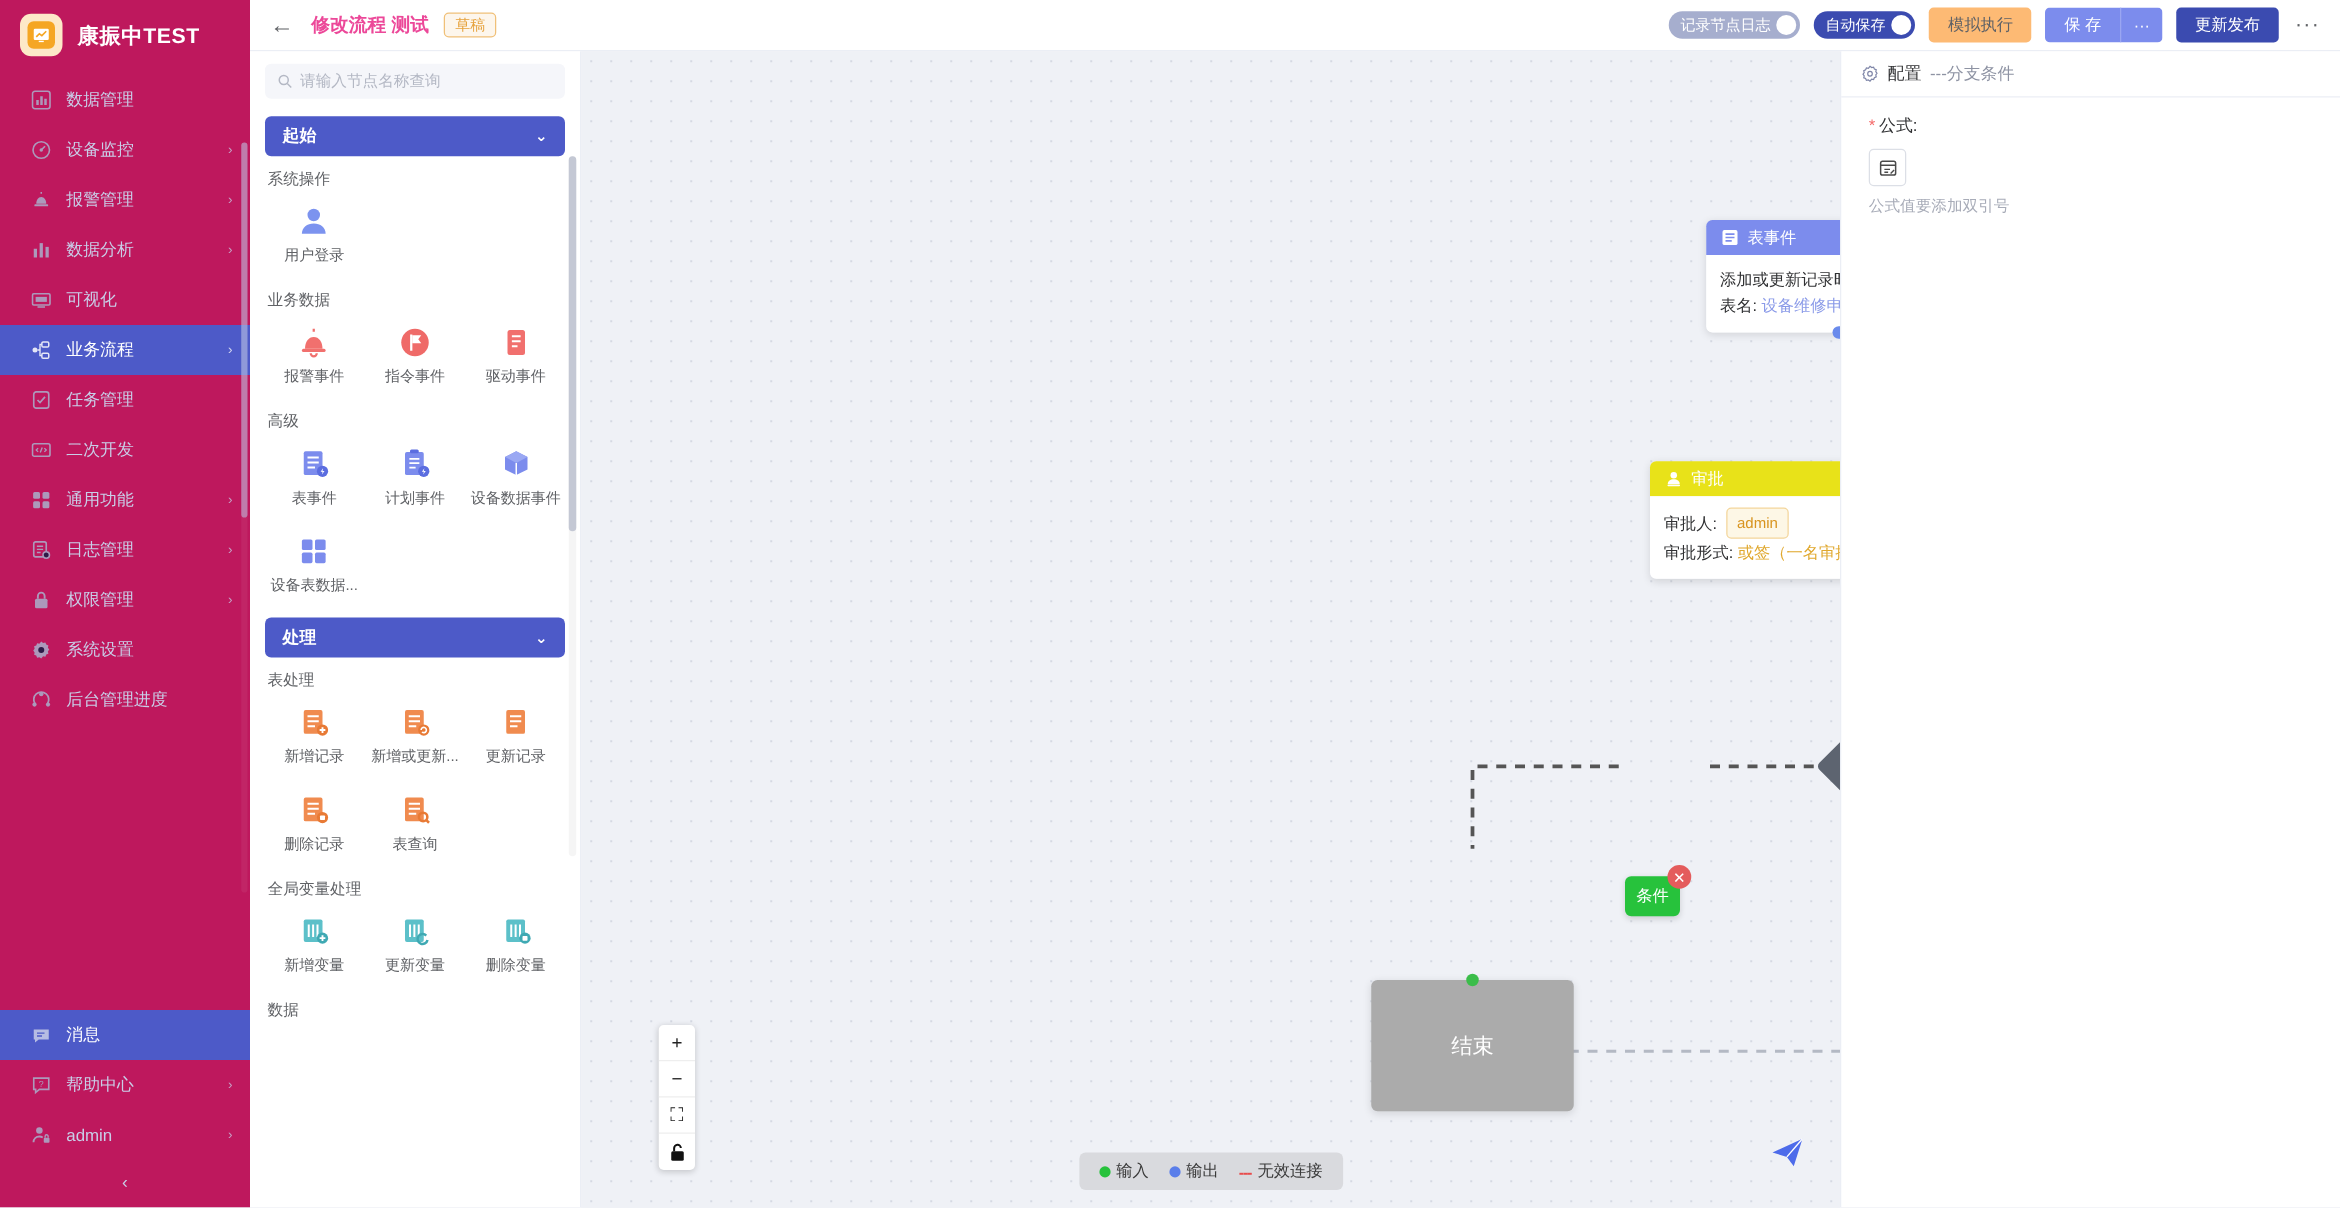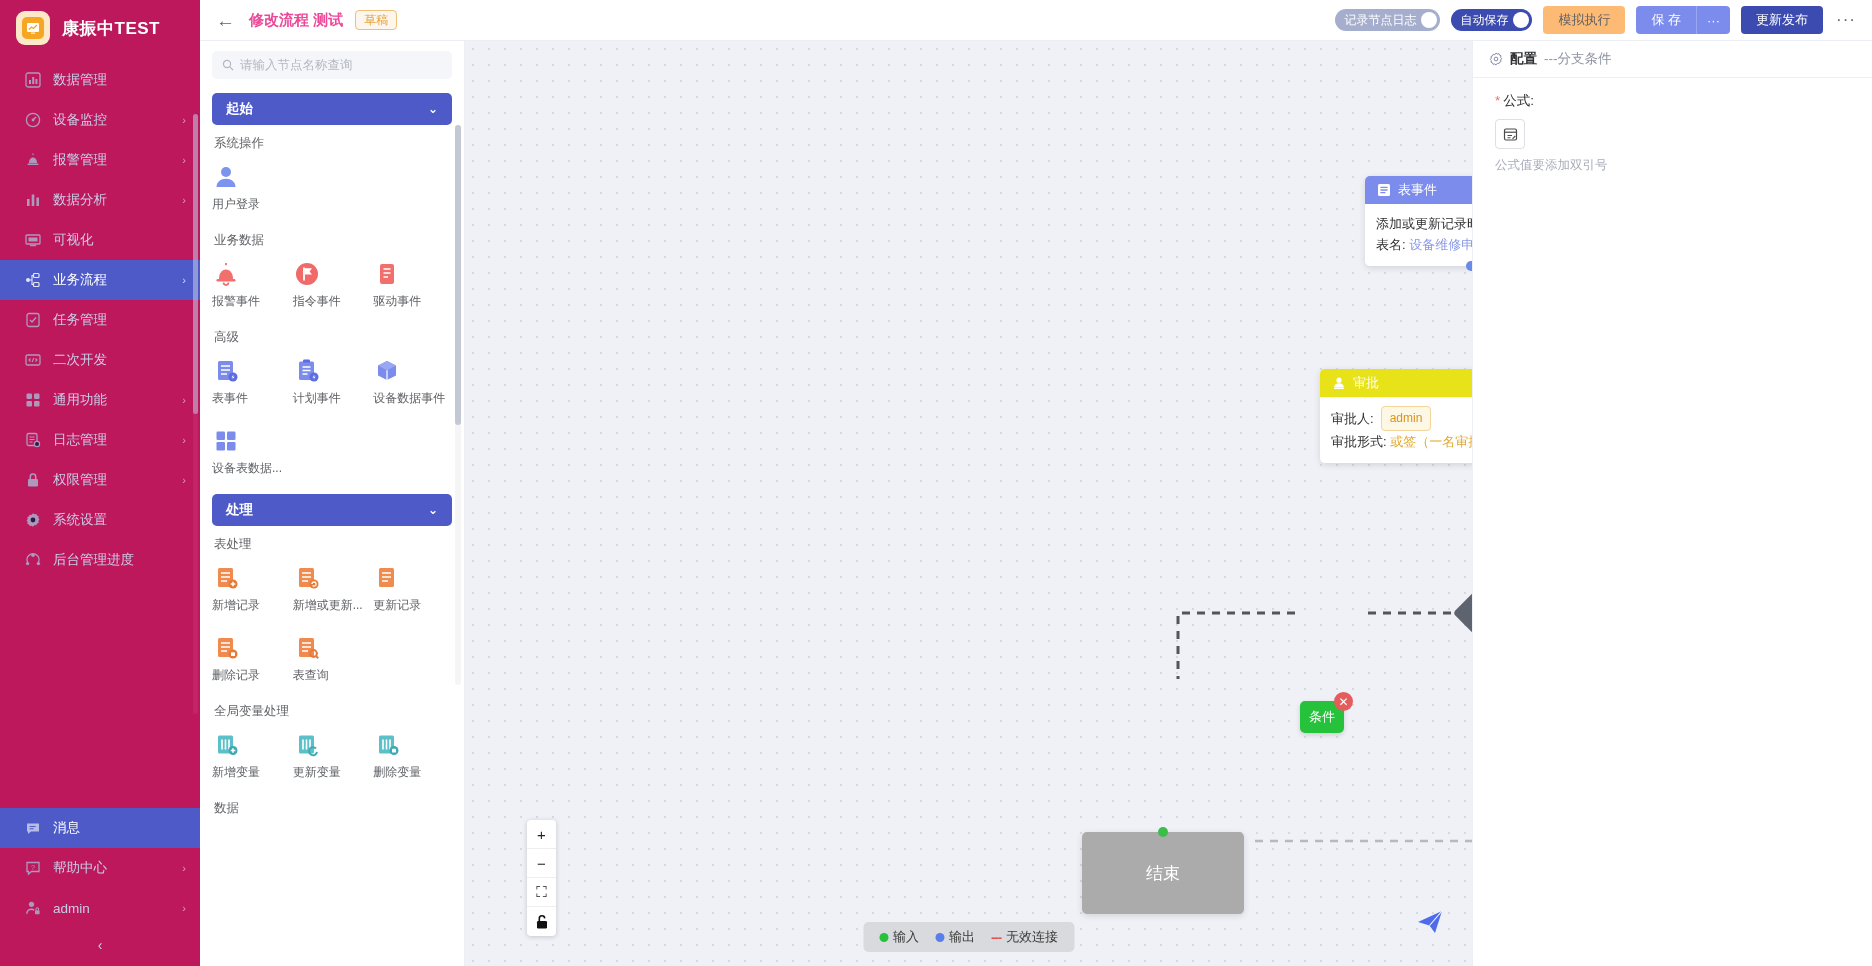--- a/index.html
+++ b/index.html
@@ -114,21 +114,21 @@
   .palette-scroll { flex: 1 1 auto; overflow: hidden; padding: 0 12px 10px 12px; position: relative;}
   .group-header {
     background: #4d5ac8; color: #fff; border-radius: 5px; height: 32px;
     display: flex; align-items: center; padding: 0 14px; font-size: 13.5px; font-weight: 600;
     margin: 8px 0 4px 0; cursor: pointer;
   }
   .group-header .chev { margin-left: auto; font-size: 12px; }
   .sub-label { font-size: 12.5px; color: #606266; margin: 10px 0 2px 2px; }
   .tile-grid { display: grid; grid-template-columns: repeat(3, 1fr); gap: 2px; }
   .tile {
-    height: 68px; display: flex; flex-direction: column; justify-content: center;
+    height: 68px; display: flex; flex-direction: column; align-items: center; justify-content: center;
     gap: 5px; border-radius: 4px; cursor: grab; background: #fff;
   }
   .tile .tile-label { font-size: 12px; color: #606266; white-space: nowrap; }
   .palette-sb-track { position: absolute; right: 3px; top: 40px; width: 6px; height: 560px; background: rgba(0,0,0,.04); border-radius: 3px;}
   .palette-sb-thumb { position: absolute; right: 3px; top: 40px; width: 6px; height: 300px; background: #c4c8d4; border-radius: 3px;}
 
   
   .canvas {
     flex: 1 1 auto; position: relative; min-width: 0;
     background-color: #eff1f6;
@@ -195,21 +195,21 @@
 
   
   .config {
     width: 400px; flex: 0 0 400px; background: #fff; border-left: 1px solid #ebeef5;
     display: flex; flex-direction: column;
   }
   .config-head {
     height: 37px; flex: 0 0 37px; display: flex; align-items: center; gap: 7px;
     padding: 0 16px; border-bottom: 1px solid #ebeef5; font-size: 13.5px; color: #303133;
   }
-  .config-head .ttl { font-weight: 700; }
+  .config-head .ttl { font-weight: 400; }
   .config-head .sub { color: #8e93a3; font-weight: normal; }
   .config-body { padding: 14px 22px; }
   .field-label { font-size: 13.5px; color: #303133; margin-bottom: 9px; }
   .req { color: #f56c6c; margin-right: 3px; }
   .formula-row { display: flex; gap: 8px; align-items: flex-start; }
   .formula-box {
     flex: 1 1 auto; min-height: 30px; background: #f5f6fa; border-radius: 4px;
     display: flex; align-items: center; gap: 7px; padding: 5px 10px; font-size: 13px; color: #303133;
   }
   .formula-token {
@@ -736,21 +736,21 @@
 
         <div class="plus-diamond" style="left:996px; top:552px;">
           
         </div>
 
         <div class="cond-chip" style="left:835px; top:660px;">
           <span>条件</span>
           <span class="chip-x">✕</span>
         </div>
 
-        <div class="end-node" style="left:617px; top:743px; width:162px; height:82px;margin-top:48px;">
+        <div class="end-node" style="left:632px; top:743px; width:162px; height:105px;">
           <span>结束</span>
           <div class="port in" style="position:absolute;left:76px; top:-5px;"></div>
         </div>
 
         <div class="zoom-ctrl">
           <div>+</div>
           <div>−</div>
           <div>⛶</div>
           <div>
             <span>

